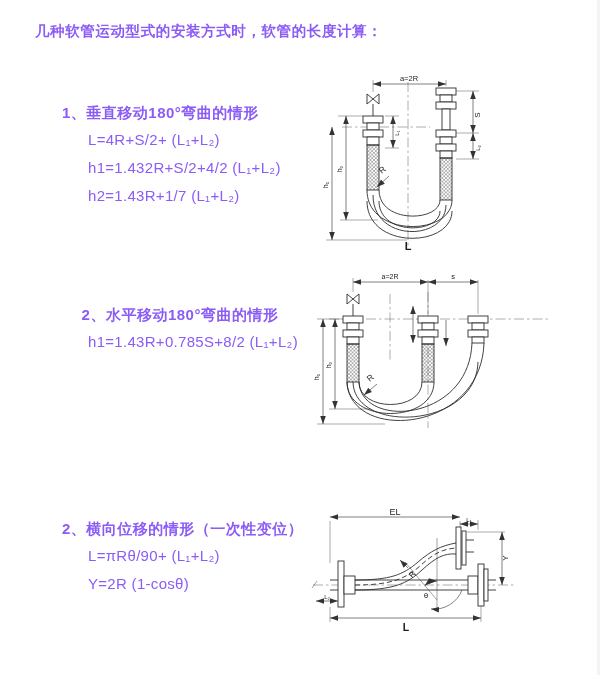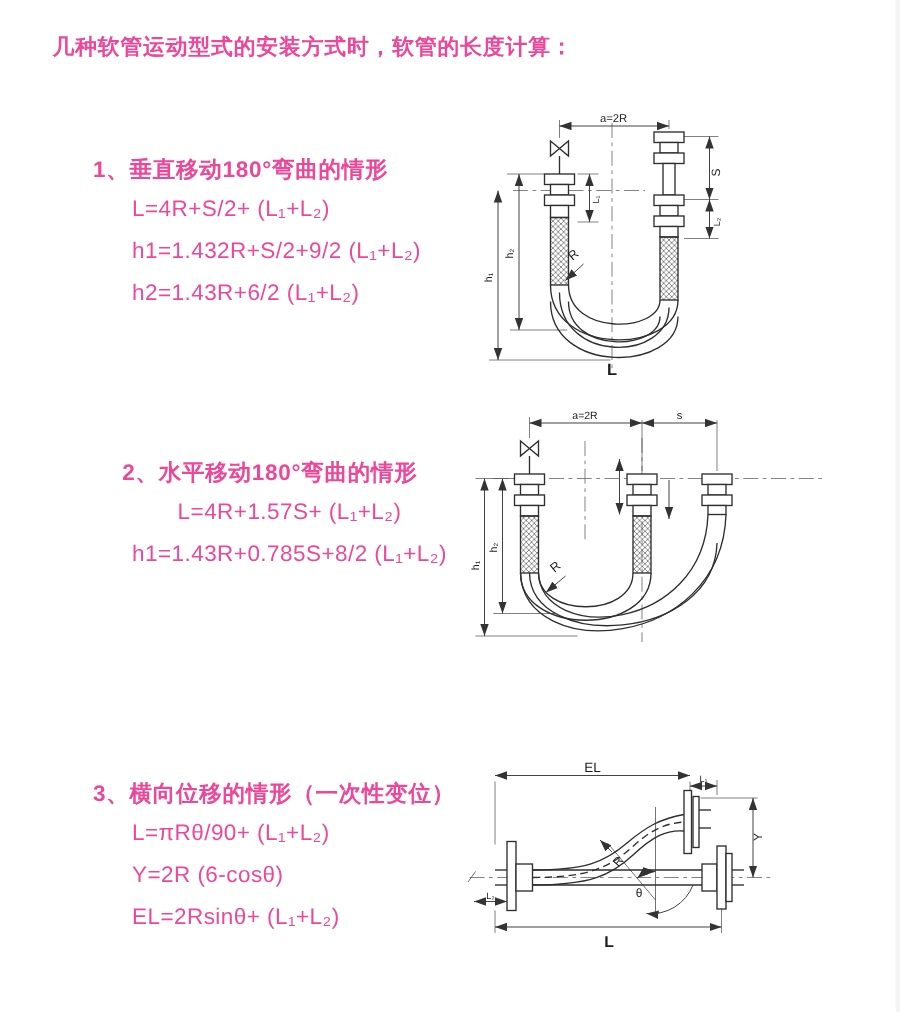--- a/index.html
+++ b/index.html
@@ -1,17 +1,17 @@
 <!DOCTYPE html>
 <html><head>
 <meta charset="utf-8">
 <style>
   html,body{margin:0;padding:0;background:#ffffff;}
   .page{position:relative;width:600px;height:675px;background:#ffffff;overflow:hidden;
-        font-family:"Liberation Sans","DejaVu Sans",sans-serif;color:#ec4899;}
+        font-family:"Liberation Sans","DejaVu Sans",sans-serif;color:#8b5cf6;}
   .edge{position:absolute;right:0;top:0;width:3px;height:100%;background:#f4f4f4;}
   .title{position:absolute;left:35px;top:22px;font-size:14.5px;font-weight:700;letter-spacing:.6px;}
   .sec{position:absolute;left:62px;}
   .sec .heading{font-size:15px;font-weight:700;letter-spacing:.5px;margin:0 0 3px 0;}
   .sec .formula{font-size:15px;font-weight:400;letter-spacing:.3px;padding-left:26px;line-height:28px;white-space:nowrap;}
   #sec1{top:104px;} #sec2{top:306px;text-align:center;} #sec3{top:520px;}
   .diag{position:absolute;}
   #d1{left:320px;top:70px;} #d2{left:313px;top:266px;} #d3{left:310px;top:506px;}
   svg .draw{stroke:#2e2e2e;stroke-width:.9;fill:none;}
   svg .draw rect{fill:#ffffff;}
@@ -38,35 +38,33 @@
       </marker>
     </defs>
   </svg>
 
   <div class="title">几种软管运动型式的安装方式时，软管的长度计算：</div>
   <div class="edge"></div>
 
   <div class="sec" id="sec1">
     <div class="heading">1、垂直移动180°弯曲的情形</div>
     <div class="formula">L=4R+S/2+ (L₁+L₂)</div>
-    <div class="formula">h1=1.432R+S/2+9/2 (L₁+L₂)</div>
-    <div class="formula">h2=1.43R+6/2 (L₁+L₂)</div>
+    <div class="formula">h1=1.432R+S/2+4/2 (L₁+L₂)</div>
+    <div class="formula">h2=1.43R+1/7 (L₁+L₂)</div>
   </div>
 
   <div class="sec" id="sec2">
     <div class="heading">2、水平移动180°弯曲的情形</div>
-    <div class="formula">L=4R+1.57S+ (L₁+L₂)</div>
     <div class="formula">h1=1.43R+0.785S+8/2 (L₁+L₂)</div>
   </div>
 
   <div class="sec" id="sec3">
-    <div class="heading">3、横向位移的情形（一次性变位）</div>
+    <div class="heading">2、横向位移的情形（一次性变位）</div>
     <div class="formula">L=πRθ/90+ (L₁+L₂)</div>
-    <div class="formula">Y=2R (6-cosθ)</div>
-    <div class="formula">EL=2Rsinθ+ (L₁+L₂)</div>
+    <div class="formula">Y=2R (1-cosθ)</div>
   </div>
 
   <svg class="diag" id="d1" width="266" height="182" viewBox="0 0 266 182">
     <g class="cl">
       <path d="M88,12 V178"></path>
         <path d="M22,57 H110"></path>
     </g>
     <g class="ext">
       <path d="M53,22 V10"></path>
         <path d="M126,16 V10"></path>

